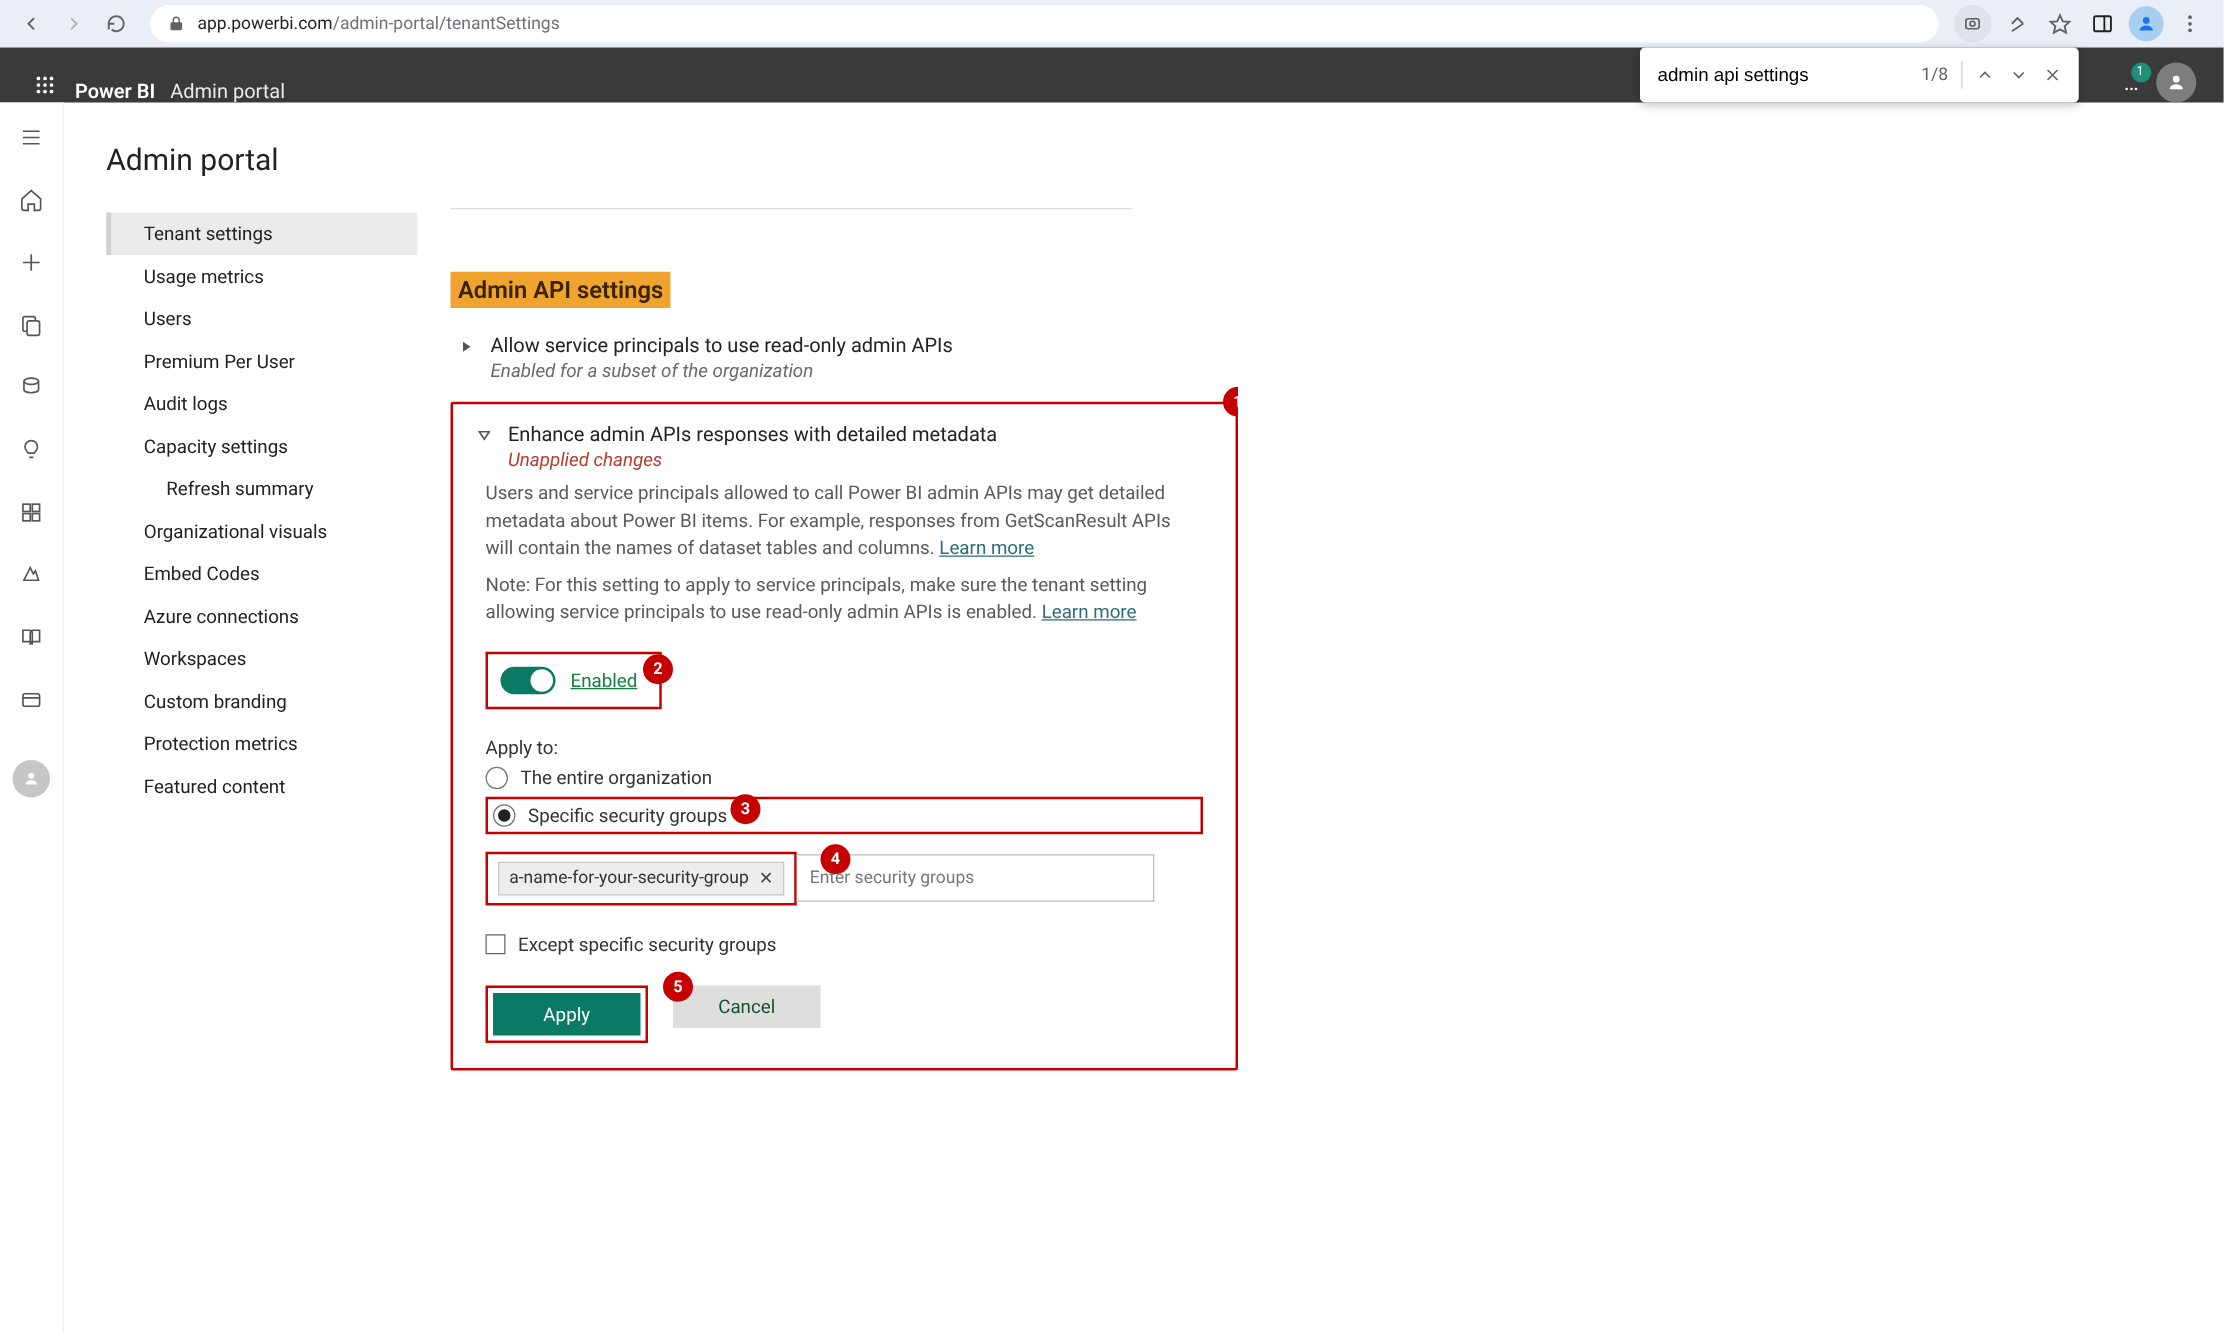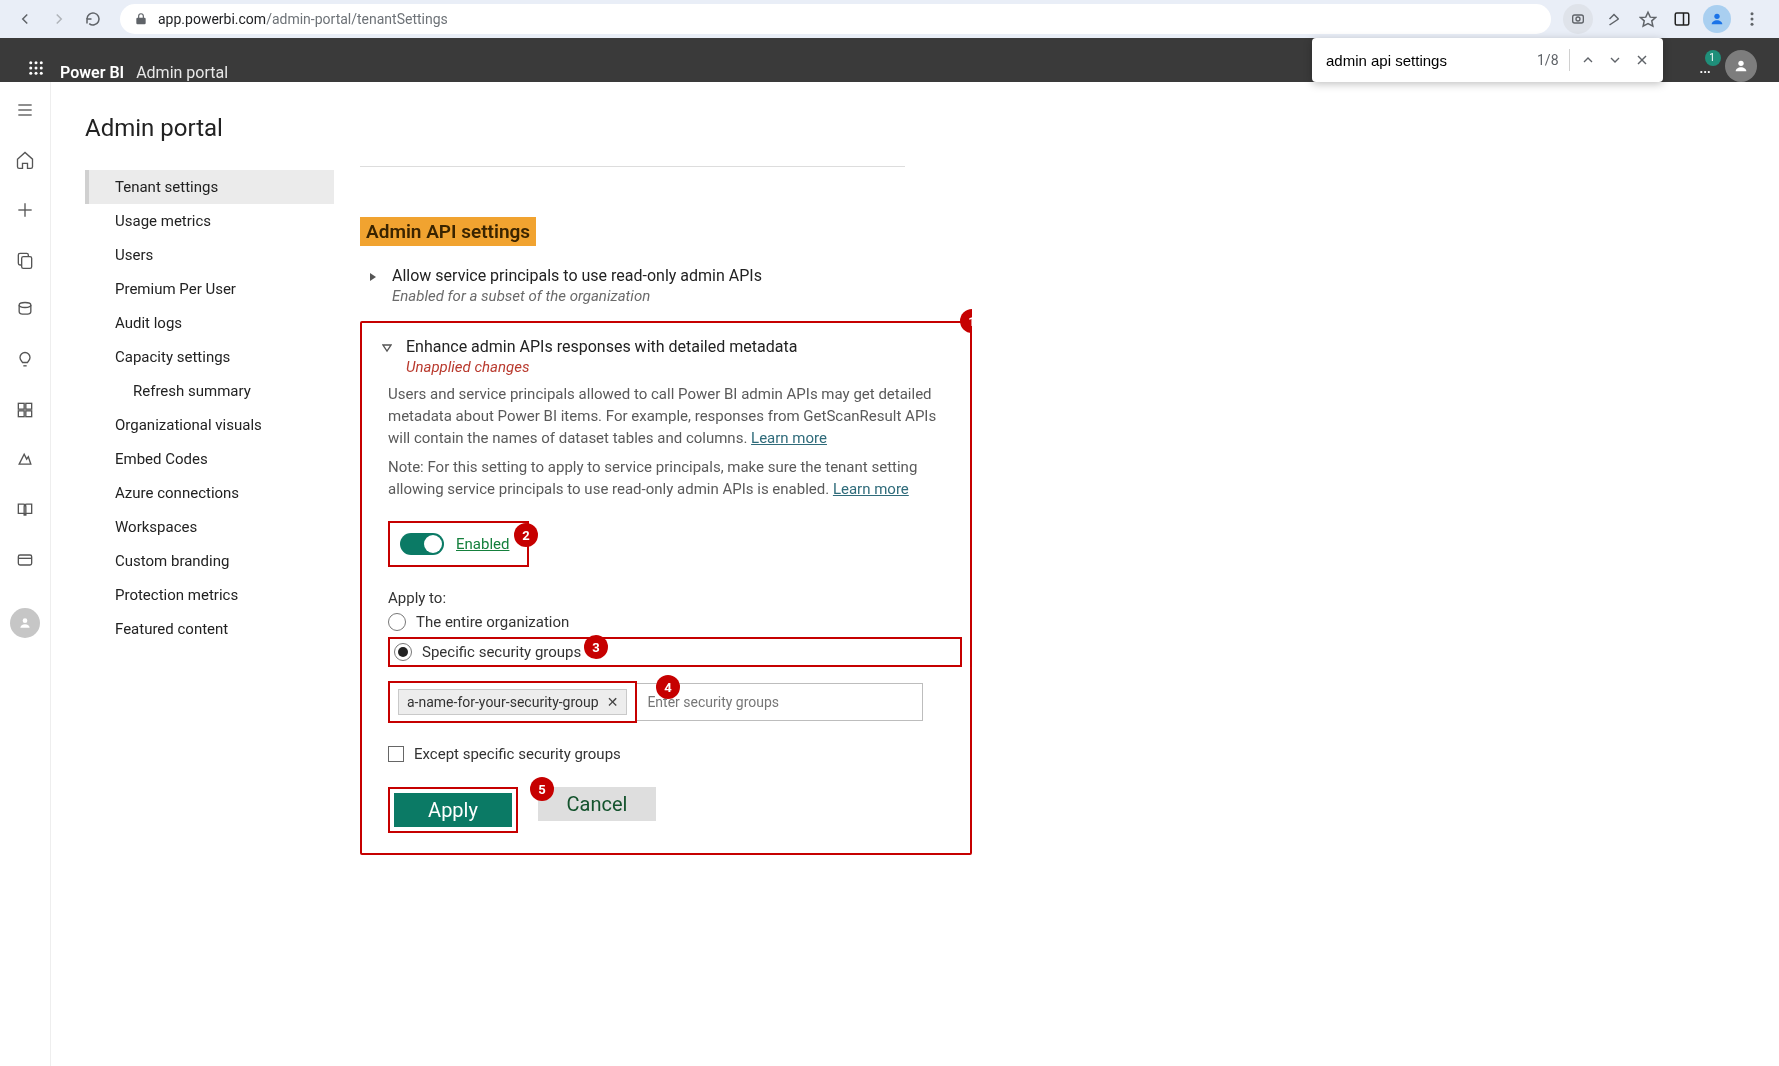--- a/index.html
+++ b/index.html
@@ -118,21 +118,21 @@
   .section-heading{
     display:inline-block;background:var(--highlight);color:#3a2400;font-size:19px;font-weight:600;padding:3px 6px;margin:0 0 14px 0;
   }
 
   .setting-row{display:flex;align-items:flex-start;gap:14px;padding:6px 0 4px 8px;}
   .tri{width:10px;height:10px;margin-top:6px;flex:none;display:flex;align-items:center;justify-content:center;}
   .setting-title{font-size:16px;color:#222;}
   .setting-sub{font-style:italic;color:#6a6a6a;font-size:15px;margin-top:2px;}
   .setting-sub.red{color:#b93a2e;}
 
-  .expand-box{position:relative;border:2px solid var(--red);border-radius:2px;margin-top:12px;padding:14px 8px 20px 12px;}
+  .expand-box{position:relative;border:2px solid var(--red);border-radius:2px;margin-top:12px;padding:14px 26px 20px 12px;}
   .desc{color:#5a5a5a;font-size:15px;line-height:1.45;margin:8px 14px 0 14px;max-width:560px;}
   .desc a{color:var(--link);text-decoration:underline;}
 
   
   .toggle-wrap{display:inline-flex;align-items:center;gap:12px;border:2px solid var(--red);padding:10px 18px 10px 10px;margin:20px 0 0 14px;}
   .toggle{position:relative;width:44px;height:22px;background:var(--teal);border-radius:11px;}
   .toggle .knob{position:absolute;top:2px;right:2px;width:18px;height:18px;border-radius:50%;background:#fff;}
   .toggle-label{font-size:15px;color:#15803d;text-decoration:underline;}
 
   .apply-heading{margin:22px 0 6px 14px;font-size:15px;color:#333;}
@@ -146,21 +146,21 @@
   .chips-area{display:flex;align-items:stretch;margin:14px 0 0 14px;}
   .chip-box{display:inline-flex;align-items:center;gap:10px;border:2px solid var(--red);padding:6px 8px;background:#fff;}
   .chip{display:inline-flex;align-items:center;gap:8px;background:#ededed;border:1px solid #c9c9c9;padding:4px 8px;font-size:14px;color:#333;}
   .chip .x{font-size:14px;color:#444;}
   .sg-input{border:1px solid #bdbdbd;border-left:none;height:38px;align-self:center;width:286px;padding:0 10px;font-size:14px;color:#777;background:#fff;display:flex;align-items:center;}
 
   .check-row{display:flex;align-items:center;gap:10px;margin:22px 0 0 14px;font-size:15px;color:#333;}
   .checkbox{width:16px;height:16px;border:1.5px solid #666;background:#fff;flex:none;}
 
   .btn-row{display:flex;gap:20px;margin:24px 0 0 14px;}
-  .btn{height:34px;min-width:118px;display:flex;align-items:center;justify-content:center;font-size:20px;}
+  .btn{height:34px;min-width:118px;display:flex;align-items:center;justify-content:center;font-size:15px;}
   .btn-primary{background:var(--teal);color:#fff;}
   .btn-primary-wrap{display:inline-flex;border:2px solid var(--red);padding:4px;}
   .btn-secondary{background:#dedede;color:#14532d;}
 
   
   .callout{position:absolute;width:24px;height:24px;border-radius:50%;background:var(--red);color:#fff;font-weight:700;font-size:13px;display:flex;align-items:center;justify-content:center;z-index:30;}
 </style>
 </head>
 <body>
 

